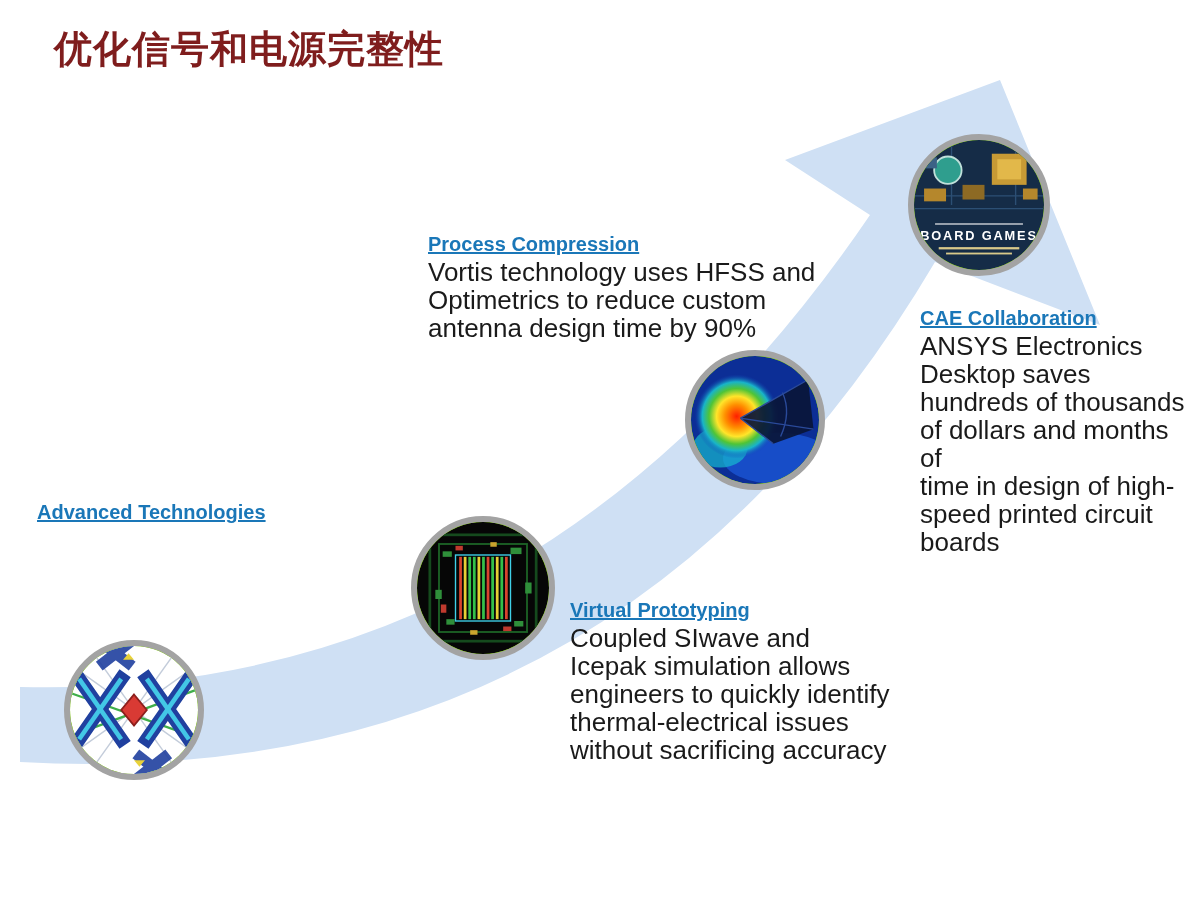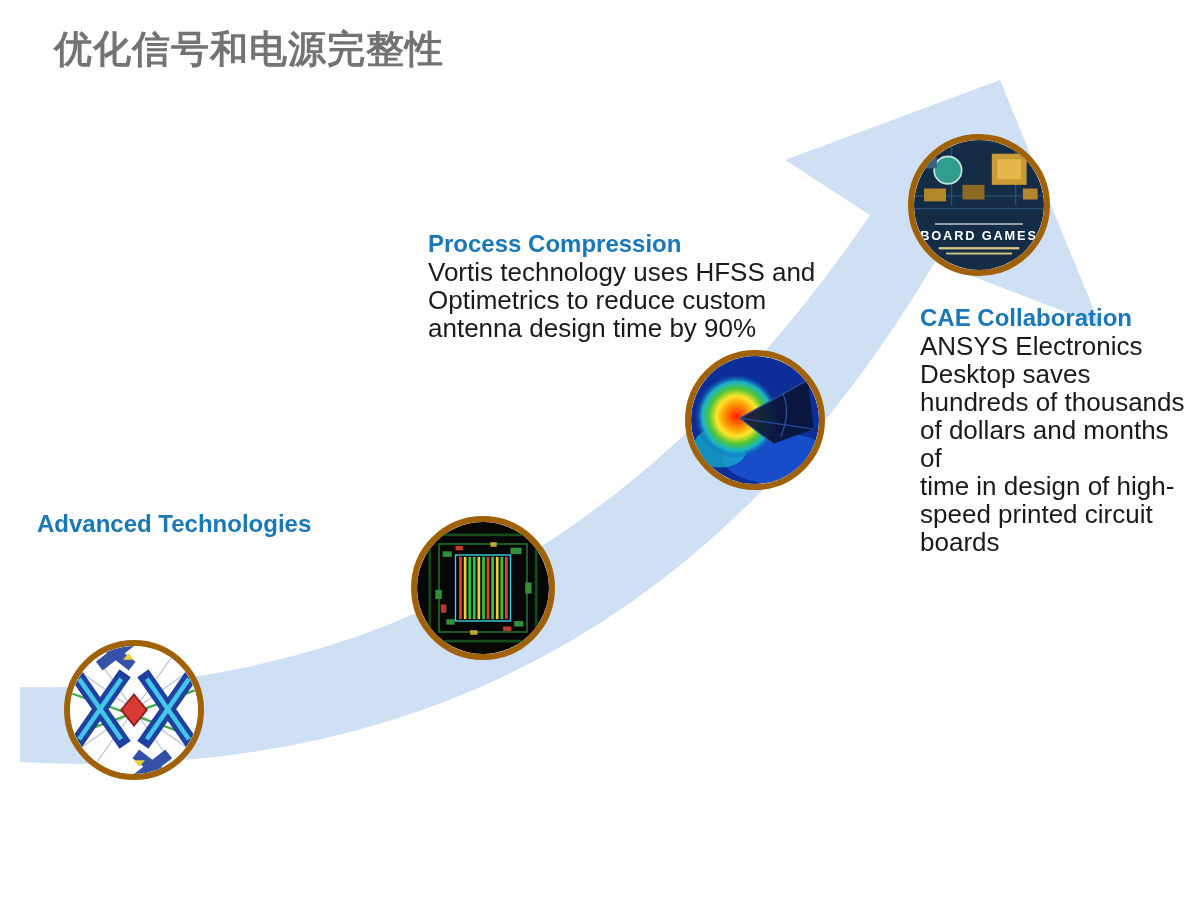--- a/index.html
+++ b/index.html
@@ -16,57 +16,58 @@
     font-family:"Liberation Sans", sans-serif;
     overflow:hidden;
   }
   .slide{position:absolute;inset:0}
   .slide-title{
     position:absolute;
     left:54px;top:24px;
     font-family:"Liberation Serif","DejaVu Serif",serif;
     font-size:38px;
     font-weight:bold;
-    color:#737373;
+    color:#7f1d1d;
     letter-spacing:1px;
     z-index:4;
   }
   .arrow-svg{
     position:absolute;inset:0;
     width:1200px;height:900px;
     z-index:1;
   }
   .arrow-path{fill:var(--arrow)}
   .circle{
     position:absolute;
     border-radius:50%;
-    border:6px solid #a16207;
+    border:6px solid #a3a3a3;
     overflow:hidden;
-    background:#e5e5e5;
+    background:#84cc16;
     z-index:2;
   }
   .circle svg{display:block;width:100%;height:100%}
   .circle-0{left:64px;top:640px;width:140px;height:140px}
   .circle-1{left:411px;top:516px;width:144px;height:144px}
   .circle-2{left:685px;top:350px;width:140px;height:140px}
   .circle-3{left:908px;top:134px;width:142px;height:142px}
   .note{position:absolute;z-index:3}
   .note h3{
-    font-size:24px;
+    font-size:20px;
     line-height:28px;
     font-weight:bold;
     color:var(--accent);
+    text-decoration:underline;
   }
   .note p{
     font-size:26px;
     line-height:28px;
     color:var(--body-text);
     white-space:pre-line;
   }
-  .note-0{left:37px;top:510px;width:320px}
+  .note-0{left:37px;top:498px;width:320px}
   .note-1{left:570px;top:596px;width:330px}
   .note-2{left:428px;top:230px;width:390px}
   .note-3{left:920px;top:304px;width:270px}
 </style>
 </head>
 <body>
 
 <div class="slide">
 
   <h1 class="slide-title">优化信号和电源完整性</h1>
@@ -224,20 +225,28 @@
           <rect x="-36" y="52" width="72" height="2"></rect>
         </g>
       </g>
     </svg>
   </div>
 
   <div class="note note-0">
     <h3>Advanced Technologies</h3>
   </div>
 
+  <div class="note note-1">
+    <h3>Virtual Prototyping</h3>
+    <p>Coupled SIwave and
+Icepak simulation allows
+engineers to quickly identify
+thermal-electrical issues
+without sacrificing accuracy</p>
+  </div>
 
   <div class="note note-2">
     <h3>Process Compression</h3>
     <p>Vortis technology uses HFSS and
 Optimetrics to reduce custom
 antenna design time by 90%</p>
   </div>
 
   <div class="note note-3">
     <h3>CAE Collaboration</h3>

